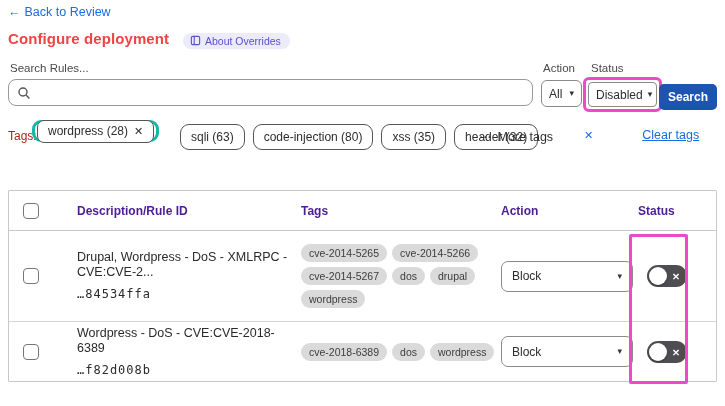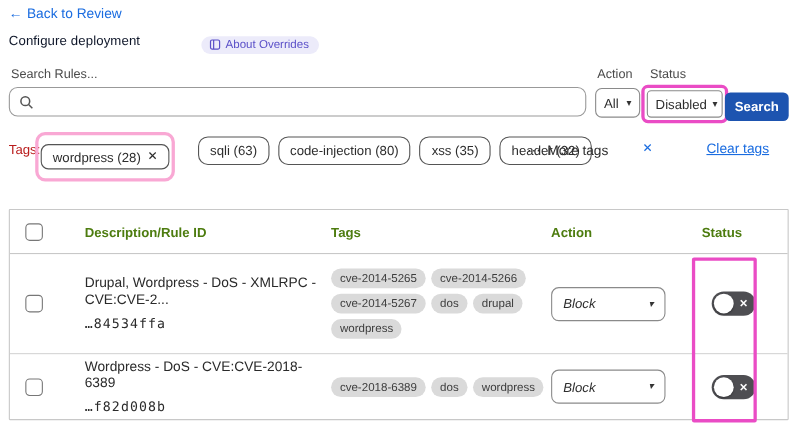--- a/index.html
+++ b/index.html
@@ -17,21 +17,21 @@
   .back-link {
     left: 8px; top: 5px;
     color: #1a6ce0; font-size: 12.5px; font-weight: 500;
     display: flex; align-items: center; gap: 4px;
     cursor: pointer; text-decoration: none;
   }
 
   
   .page-title {
     left: 8px; top: 30px;
-    font-size: 12px; font-weight: 400; color: #0f172a;
+    font-size: 15px; font-weight: 700; color: #ef4444;
     letter-spacing: .1px;
   }
   .about-badge {
     left: 183px; top: 33px;
     background: #ecebfa; color: #5b50c8;
     border-radius: 10px; padding: 2px 9px 2px 7px;
     font-size: 10.5px; font-weight: 500;
     display: flex; align-items: flex-start; gap: 4px;
     cursor: pointer;
   }
@@ -70,22 +70,22 @@
 
   
   .tags-label { left: 8px; top: 129px; font-size: 12px; color: #b91c1c; }
   .tag-pill {
     border: 1.3px solid #555; border-radius: 9px; background: #fff;
     font-size: 12px; color: #2d2d2d; height: 26px;
     display: inline-flex; align-items: center; padding: 0 10px; gap: 6px;
     cursor: pointer; white-space: nowrap;
   }
   .selected-tag-wrap {
-    left: 32px; top: 120px; height: 45px;
-    border: 3px solid #f9a8d4; border-radius: 9px;
+    left: 32px; top: 120px; height: 22px;
+    border: 3px solid #14b8a6; border-radius: 9px;
     display: flex; align-items: center; padding: 0 2px;
   }
   .selected-tag-wrap .tag-pill { border-radius: 7px; height: 23px; }
   .tag-row { left: 180px; top: 124px; display: flex; gap: 8px; align-items: flex-end; }
   .more-tags {
     left: 479px; top: 129px; font-size: 12.5px; color: #2d2d2d;
     display: flex; gap: 6px; align-items: center; cursor: pointer; font-weight: 500;
   }
   .clear-tags {
     left: 584px; top: 128px; font-size: 12.5px; color: #1a6ce0;
@@ -95,41 +95,41 @@
   .x-glyph { font-size: 11px; line-height: 1; }
 
   
   .rules-table {
     left: 8px; top: 190px; width: 709px;
     border: 1px solid #c8c8c8; border-radius: 1px;
     background: #fff;
   }
   .t-row { display: grid; grid-template-columns: 68px 224px 200px 137px 80px; align-items: center; }
   .t-head { height: 40px; border-bottom: 1px solid #c8c8c8; }
-  .t-head .th { font-size: 12px; font-weight: 700; color: #4d7c0f; }
+  .t-head .th { font-size: 12px; font-weight: 700; color: #4c1d95; }
   .t-body-row-1 { height: 90px; }
   .t-body-row-2 { height: 60px; border-top: 1px solid #d4d4d4; }
   .cb {
     width: 16px; height: 16px; margin-left: 14px;
     border: 1.5px solid #777; border-radius: 4px; background: #fff; cursor: pointer;
   }
   .desc-cell { font-size: 12.5px; color: #2a2a2a; line-height: 1.2; }
   .rule-id {
     font-family: "DejaVu Sans Mono", monospace;
     font-size: 12px; color: #2a2a2a; margin-top: 7px; letter-spacing: 1px;
   }
   .tags-cell { display: flex; flex-wrap: wrap; gap: 5px; width: 198px; align-content: center; }
   .chip {
     background: #dadada; color: #3d3d3d; border-radius: 10px;
     font-size: 10.5px; padding: 3px 8px; white-space: nowrap;
   }
   .action-select-row {
-    width: 104px; height: 31px; border: 1px solid #8a8a8a; border-radius: 7px;
+    width: 132px; height: 31px; border: 1px solid #8a8a8a; border-radius: 7px;
     display: flex; align-items: center; justify-content: space-between;
-    padding: 0 10px; font-size: 12px; color: #2d2d2d; cursor: pointer; background: #fff; font-style: italic;
+    padding: 0 10px; font-size: 12px; color: #2d2d2d; cursor: pointer; background: #fff;
   }
   .toggle {
     width: 40px; height: 22px; border-radius: 11px; background: #4e4e52;
     position: relative; margin-left: 9px; cursor: pointer;
   }
   .toggle .knob {
     position: absolute; left: 2px; top: 2px; width: 18px; height: 18px;
     border-radius: 50%; background: #fff;
     box-shadow: 0 1px 2px rgba(0,0,0,.35);
   }

